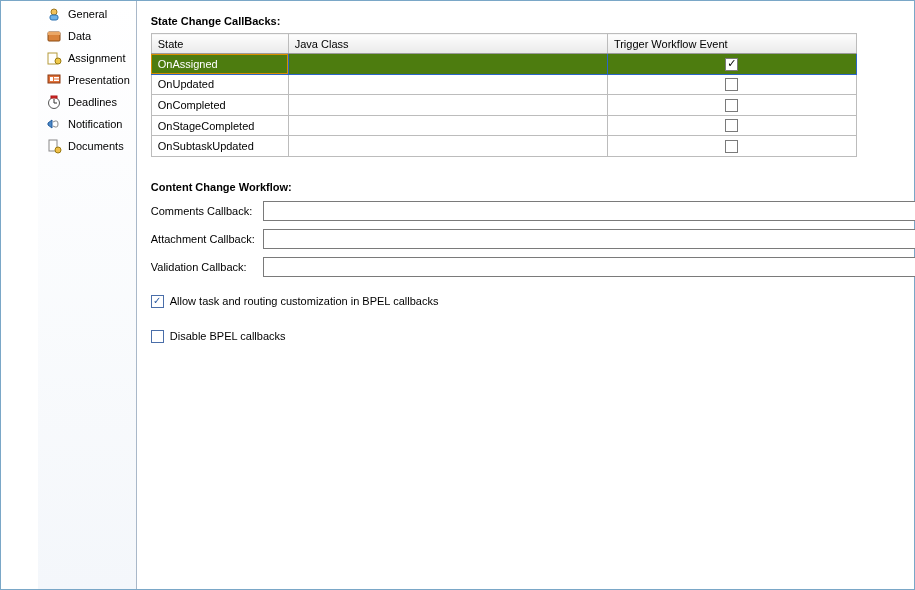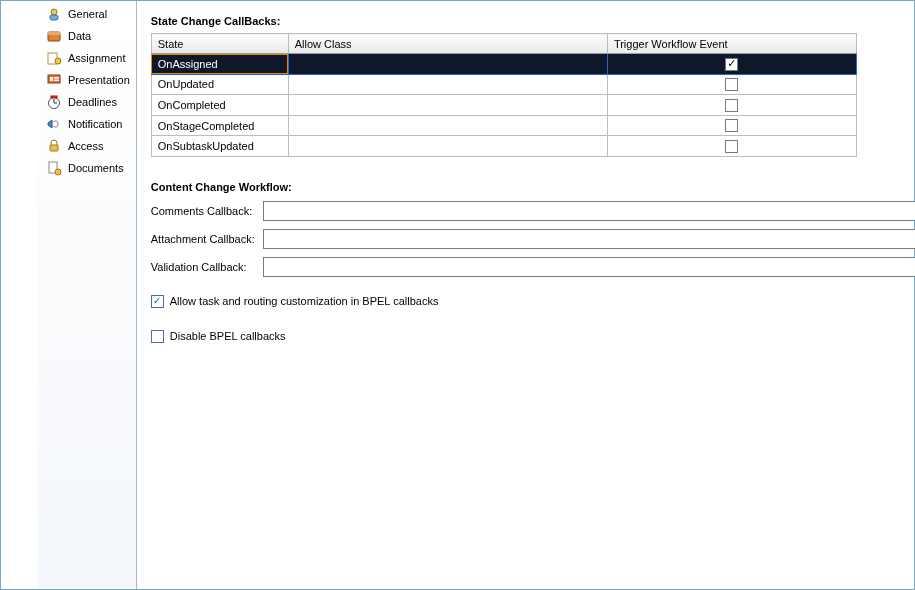--- a/index.html
+++ b/index.html
@@ -68,21 +68,21 @@
   }
   .table th {
     background: linear-gradient(to bottom, #fefefe, #e9e9e9);
     border-bottom: 1px solid #9a9a9a;
   }
   .col-state { width: 140px; }
   .col-java  { width: 350px; }
   .col-trig  { width: 270px; text-align: left; }
   .table td.center { text-align: center; }
   .row-selected td {
-    background: #0f172a;
+    background: #4d7c0f;
     color: #fff;
     border-color: #2b65c7;
   }
   .row-selected td:first-child {
     border-left: 1px solid #2b65c7;
     outline: 1px solid #d88f00;
     outline-offset: -1px;
   }
   .chk {
     width: 13px; height: 13px;
@@ -201,46 +201,37 @@
         <svg width="16" height="16">
             <path d="M2 7 L6 4 L6 12 L2 9 Z" fill="#4a88c8" stroke="#225a9a"></path>
             <path d="M7 6 Q12 3 12 8 Q12 13 7 10" fill="none" stroke="#888"></path>
           </svg>
       </span>
       <span>Notification</span>
     </div>
     <div class="side-item">
       <span class="icon">
         <svg width="16" height="16">
-            <rect x="4" y="7" width="8" height="6" rx="1" fill="#e8c04a" stroke="#9a7a10"></rect>
-            <path d="M5 7 V5 a3 3 0 0 1 6 0 V7" fill="none" stroke="#9a7a10"></path>
-          </svg>
-      </span>
-      <span>Access</span>
-    </div>
-    <div class="side-item">
-      <span class="icon">
-        <svg width="16" height="16">
             <rect x="3" y="2" width="8" height="11" fill="#fff" stroke="#888"></rect>
             <circle cx="12" cy="12" r="3" fill="#f0c04a" stroke="#9a7a10"></circle>
           </svg>
       </span>
       <span>Documents</span>
     </div>
   </div>
 
   <div class="content">
 
     <div class="section-title">State Change CallBacks:</div>
 
     <table class="table">
       <thead>
         <tr>
           <th class="col-state">State</th>
-          <th class="col-java">Allow Class</th>
+          <th class="col-java">Java Class</th>
           <th class="col-trig">Trigger Workflow Event</th>
         </tr>
       </thead>
       <tbody>
         <tr class="row-selected">
           <td>OnAssigned</td>
           <td></td>
           <td class="center"><span class="chk checked"></span></td>
         </tr>
         <tr>

